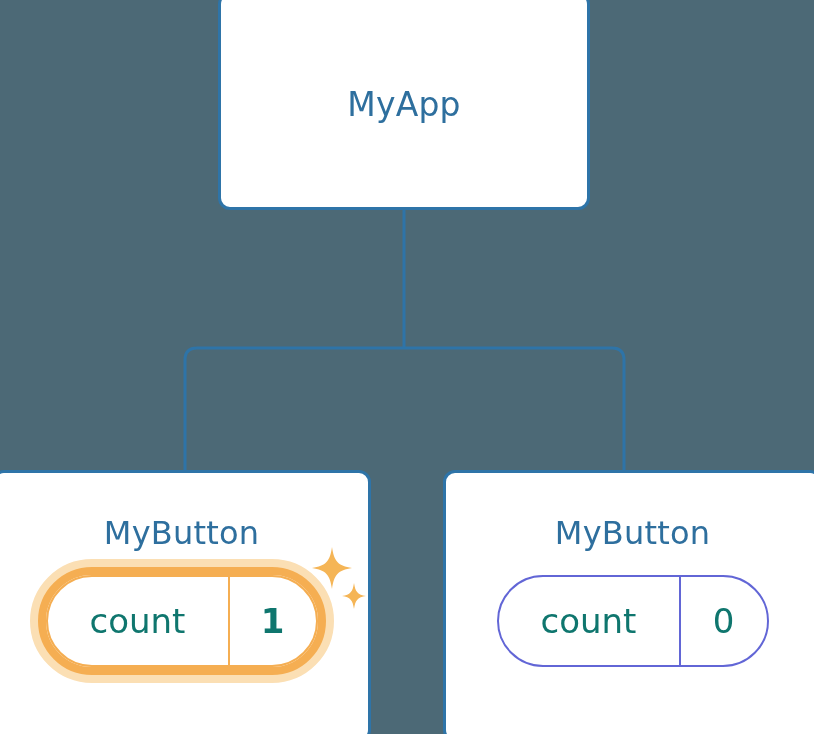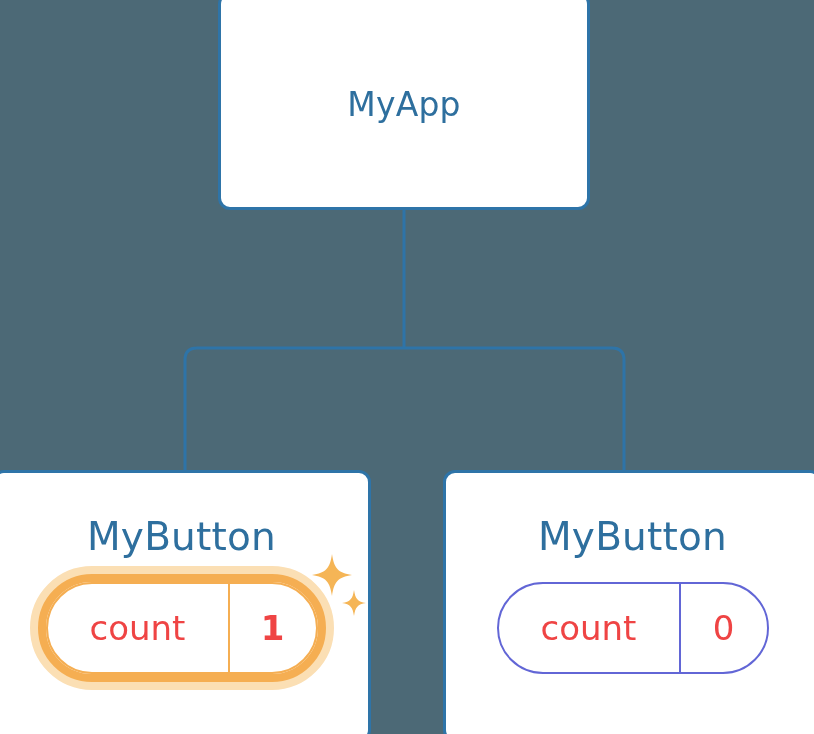--- a/index.html
+++ b/index.html
@@ -72,21 +72,21 @@
     height: 272px;
   }
   #card-leaf-1 {
     left: 443px;
     top: 470px;
     width: 379px;
     height: 272px;
   }
   .leaf-title {
     color: #2e6f9e;
-    font-size: 39px;
+    font-size: 32px;
     line-height: 1;
     letter-spacing: 0.2px;
     white-space: nowrap;
   }
 
   
   .pill-wrap {
     position: relative;
     margin-top: 26px;
     width: 272px;
@@ -104,21 +104,21 @@
     background: #ffffff;
     display: flex;
     align-items: stretch;
     overflow: hidden;
   }
   .pill-label,
   .pill-value {
     display: flex;
     align-items: center;
     justify-content: center;
-    color: #ef4444;
+    color: #0f766e;
     font-size: 34px;
     line-height: 1;
     white-space: nowrap;
   }
   .pill-label {
     flex: 0 0 180px;
   }
   .pill-divider {
     width: 2px;
     background: #6266d6;

